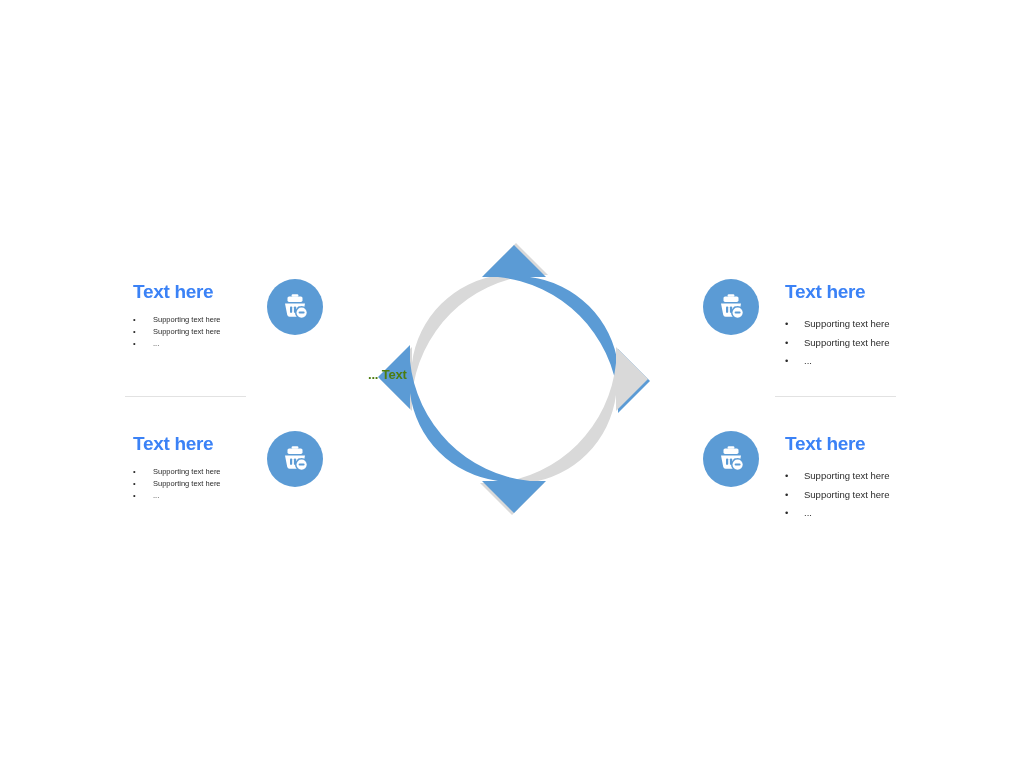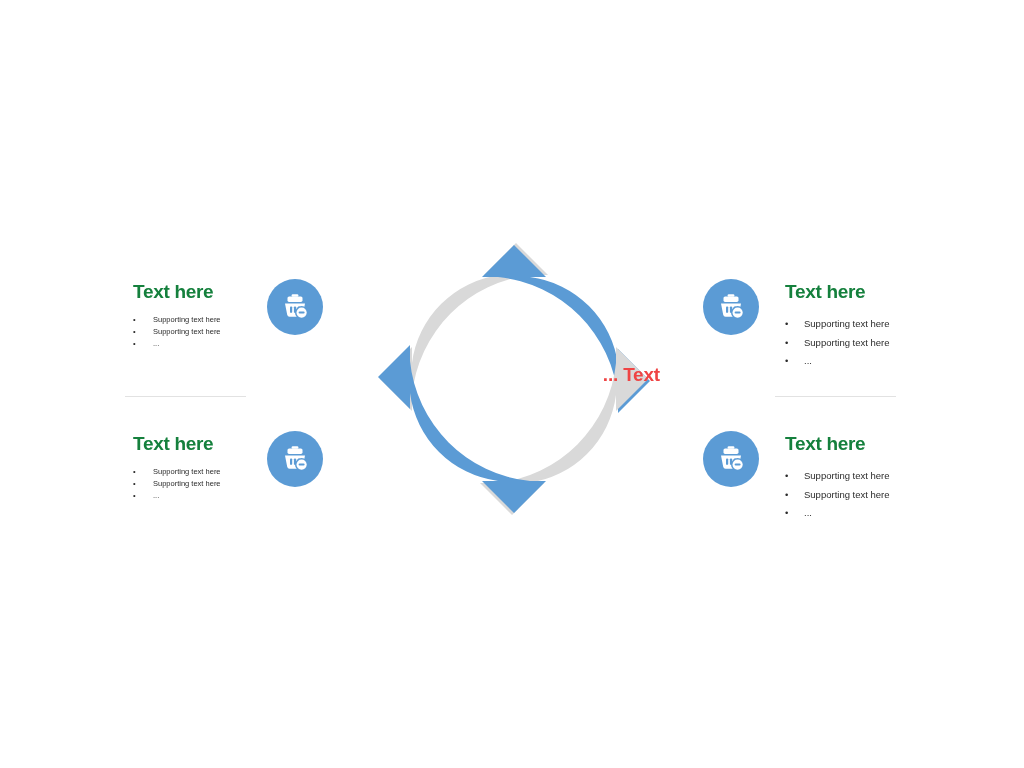--- a/index.html
+++ b/index.html
@@ -30,36 +30,36 @@
     width: 292px;
     height: 292px;
   }
   .cycle svg { display: block; width: 292px; height: 292px; }
 
   .cycle-center-label {
     position: absolute;
     left: 0;
     top: 131px;
     width: 292px;
-    text-align: right;
-    font-size: 19px;
+    text-align: left;
+    font-size: 13px;
     font-weight: 700;
-    color: #ef4444;
+    color: #4d7c0f;
     letter-spacing: -0.2px;
     line-height: 22px;
   }
 
   
   .block {
     position: absolute;
   }
   .block-heading {
     font-size: 19px;
     font-weight: 700;
-    color: #15803d;
+    color: #3b82f6;
     line-height: 22px;
     letter-spacing: -0.3px;
     margin: 0;
     white-space: nowrap;
   }
   .bullets {
     list-style: none;
     margin: 0;
     padding: 0;
   }

